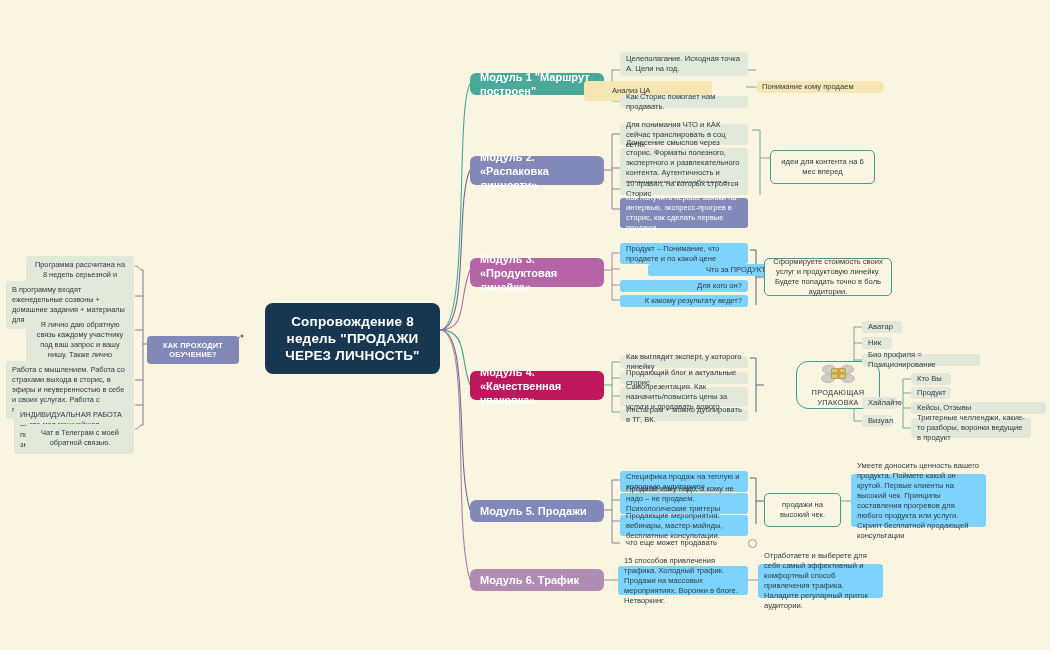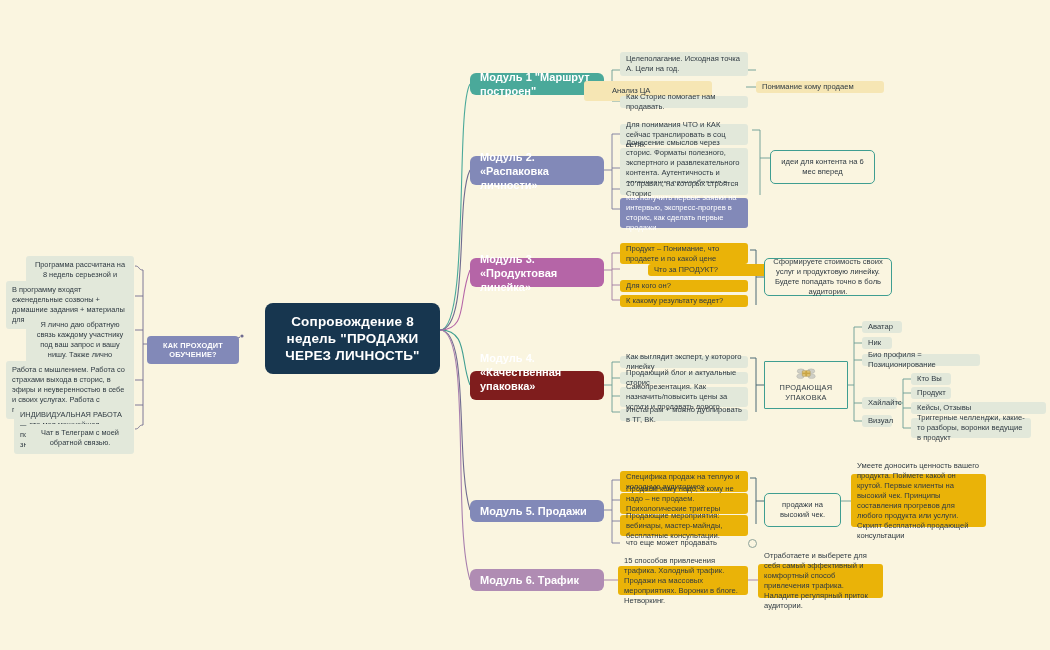--- a/index.html
+++ b/index.html
@@ -27,21 +27,21 @@
     font-size:11px;line-height:14px;padding:7px 10px;
     display:flex;align-items:center;
   }
 
   
   .leaf{
     background:#e2e8da;color:#2f3a42;border-radius:3px;
     font-size:7.6px;line-height:10px;padding:4px 6px;
     display:flex;align-items:center;
   }
-  .leaf.beige{background:#eab308;}
+  .leaf.beige{background:#7dd3fc;justify-content:flex-end;}
   .leaf.highlight{background:#f6e6b4;}
   .leaf.violet{background:#8289b8;color:#ffffff;}
   .leaf.plain{background:transparent;}
 
   
   .bubble{
     background:#faf5e0;border:1px solid #3f9e91;border-radius:5px;
     color:#2f3a42;font-size:7.6px;line-height:10px;padding:16px 7px;
     display:flex;align-items:center;justify-content:center;text-align:center;
   }
@@ -53,23 +53,23 @@
   }
   .lbox.c{text-align:center;}
   .howchip{
     background:#8289b8;color:#ffffff;border-radius:4px;
     font-size:7.4px;font-weight:bold;letter-spacing:.2px;
     padding:5px 7px;text-align:center;
   }
 
   
   .pack{
-    background:#faf5e0;border:1.4px solid #3f9e91;border-radius:1px;
+    background:#faf5e0;border:1.4px solid #3f9e91;border-radius:12px;
     display:flex;flex-direction:column;align-items:center;justify-content:center;
-    color:#2f3a42;font-size:7.4px;line-height:10px;text-align:center;padding:5px;
+    color:#2f3a42;font-size:7.4px;line-height:10px;text-align:center;margin-left:32px;
   }
   .pack .cap{margin-top:3px;letter-spacing:.3px;}
   .pkgicon{width:34px;height:24px;display:block;}
 
   .collapse{
     width:7px;height:7px;border:1px solid #8fa39a;border-radius:50%;
     background:#faf5e0;position:absolute;
   }
 </style>
 </head>
@@ -230,21 +230,21 @@
   </div>
   <div class="node leaf" style="left:620px;top:52px;width:128px;height:24px;">
     <span>Целеполагание. Исходная точка А. Цели на год.</span>
   </div>
   <div class="node leaf highlight" style="left:584px;top:81px;width:128px;height:20px;padding-left:28px;">
     <span>Анализ ЦА</span>
   </div>
   <div class="node leaf" style="left:620px;top:96px;width:128px;height:12px;">
     <span>Как Сторис помогает нам продавать.</span>
   </div>
-  <div class="node leaf highlight" style="left:756px;top:81px;width:128px;height:12px;">
+  <div class="node leaf highlight" style="left:756px;top:81px;width:128px;height:12px;border-radius:6px;">
     <span>Понимание кому продаем</span>
   </div>
 
   <div class="node module" style="left:470px;top:156px;width:134px;height:29px;background:#8289b8;">
     <span>Модуль 2. «Распаковка личности»</span>
   </div>
   <div class="node leaf" style="left:620px;top:124px;width:128px;height:21px;">
     <span>Для понимания ЧТО и КАК сейчас транслировать в соц сетях</span>
   </div>
   <div class="node leaf" style="left:620px;top:148px;width:128px;height:40px;">
@@ -272,21 +272,21 @@
   <div class="node leaf beige" style="left:620px;top:280px;width:128px;height:12px;">
     <span>Для кого он?</span>
   </div>
   <div class="node leaf beige" style="left:620px;top:295px;width:128px;height:12px;">
     <span>К какому результату ведет?</span>
   </div>
   <div class="node bubble" style="left:764px;top:258px;width:128px;height:38px;">
     <span>Сформируете стоимость своих услуг и продуктовую линейку. Будете попадать точно в боль аудитории.</span>
   </div>
 
-  <div class="node module" style="left:470px;top:371px;width:134px;height:29px;background:#7f1d1d;align-items:flex-end;">
+  <div class="node module" style="left:470px;top:371px;width:134px;height:29px;background:#be185d;">
     <span>Модуль 4. «Качественная упаковка»</span>
   </div>
   <div class="node leaf" style="left:620px;top:356px;width:128px;height:12px;">
     <span>Как выглядит эксперт, у которого линейку</span>
   </div>
   <div class="node leaf" style="left:620px;top:372px;width:128px;height:12px;">
     <span>Продающий блог и актуальные сторис</span>
   </div>
   <div class="node leaf" style="left:620px;top:387px;width:128px;height:20px;">
     <span>Самопрезентация. Как назначить/повысить цены за услуги и продавать дорого.</span>

